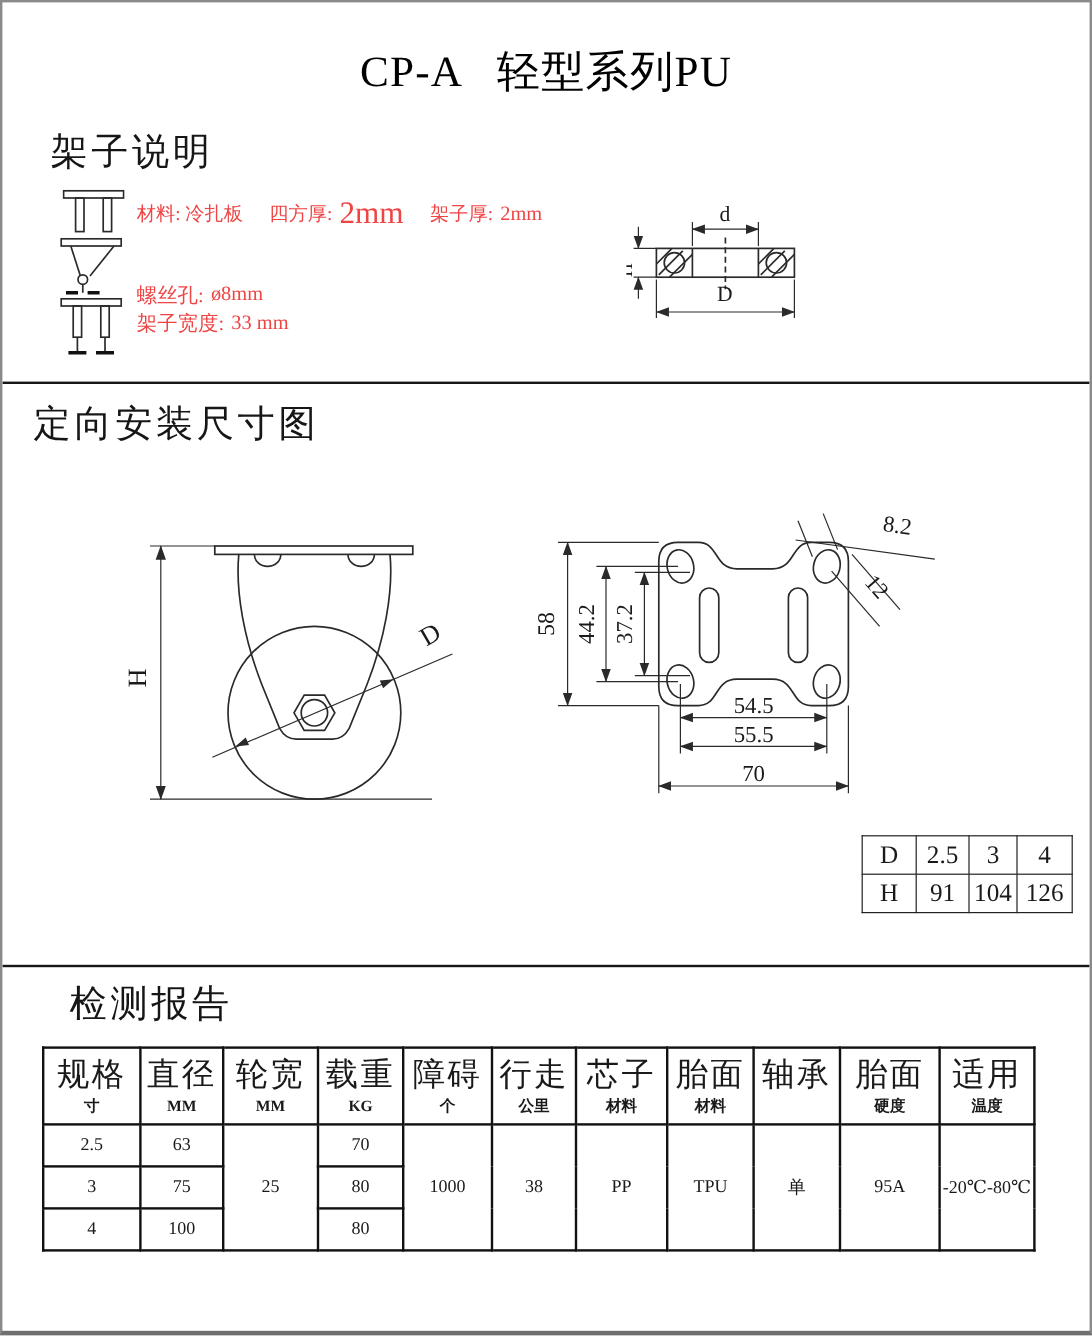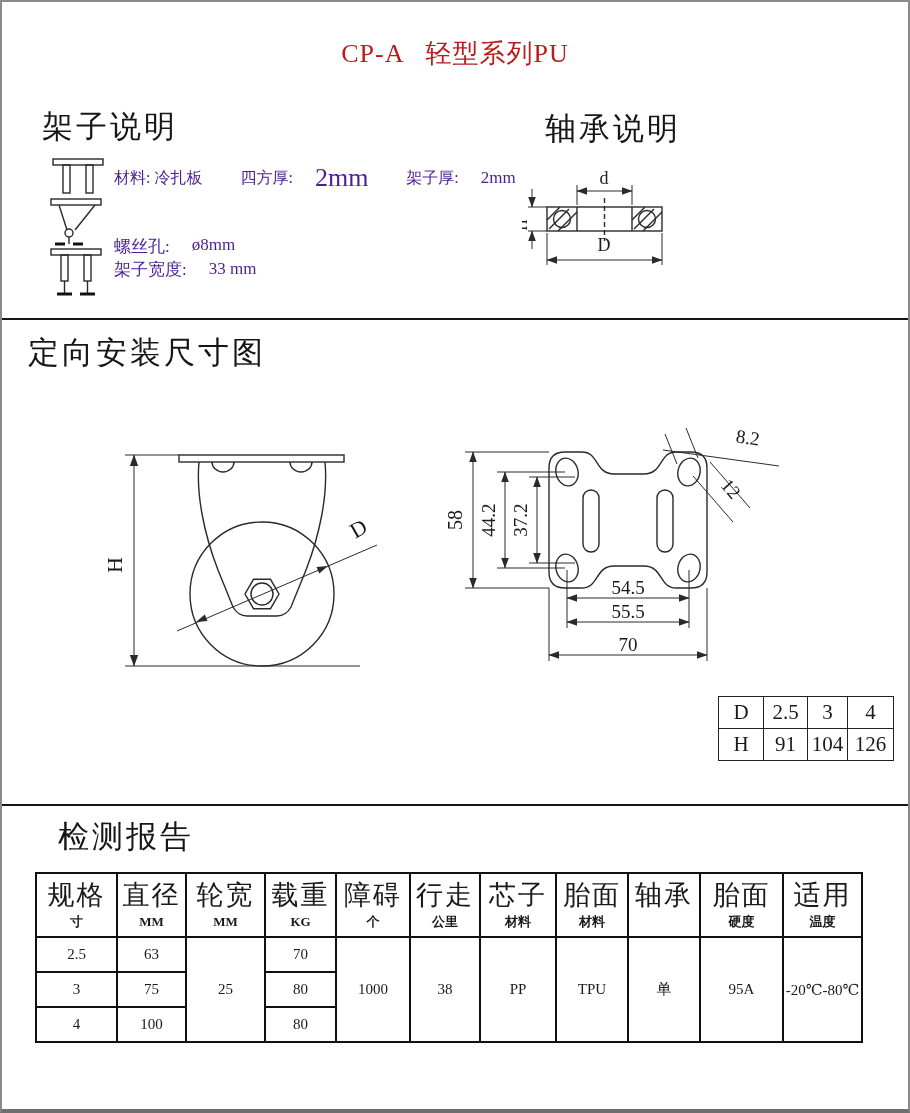--- a/index.html
+++ b/index.html
@@ -7,24 +7,24 @@
     position:relative; width:910px; height:1113px; margin:0 auto;
     background:#ffffff; box-sizing:border-box;
     border:2px solid #8a8a8a; border-bottom:4px solid #6f6f6f;
     font-family:"Liberation Serif","DejaVu Serif",serif; color:#1a1a1a;
     overflow:hidden;
   }
   .abs{position:absolute;}
   .divider{position:absolute; left:0; width:100%; height:2px; background:#161616;}
   .title{
     position:absolute; top:34px; left:0; width:100%; text-align:center;
-    font-size:26px; letter-spacing:1px; white-space:pre; color:#b91c1c;
+    font-size:36px; letter-spacing:1px; white-space:pre; color:#000000;
   }
   .heading{font-size:31px; color:#161616; letter-spacing:3px; white-space:nowrap;}
-  .spec-line{display:flex; align-items:baseline; white-space:nowrap; color:#4c1d95;gap:16px;}
+  .spec-line{display:flex; align-items:baseline; white-space:nowrap; color:#ef4444;}
   .t16{font-size:16px;} .t17{font-size:17px;} .t26{font-size:26px;} .gap22{margin-left:22px;} .gap6{margin-left:6px;}
 
   
   svg .draw line, svg .draw path, svg .draw rect, svg .draw circle,
   svg .draw ellipse, svg .draw polygon{ stroke:#2a2a2a; fill:none; stroke-width:1.4; }
   svg .dim line, svg .dim path{ stroke:#2a2a2a; fill:none; stroke-width:1; }
   svg .thick line{ stroke:#111; stroke-width:3; }
   svg text{ fill:#1a1a1a; stroke:none; font-family:"Liberation Serif","DejaVu Serif",serif; }
   svg .arrow{ fill:#2a2a2a; stroke:none; }
 
@@ -93,21 +93,20 @@
     <g class="thick">
       <line x1="7" y1="46" x2="22" y2="46"></line>
       <line x1="30" y1="46" x2="45" y2="46"></line>
     </g>
   </svg>
   <div class="abs spec-line" style="left:112px; top:254px; height:26px; align-items:center;font-family:Liberation Serif, serif;">
     <span class="t17">架子宽度:</span>
     <span class="t17 gap6">33 mm</span>
   </div>
 
-  <div class="abs heading" style="left:543px; top:106px;">轴承说明</div>
 
   <svg class="abs" style="left:520px; top:163px;" width="165" height="118" viewBox="0 0 165 118">
     <defs>
       <marker id="arC" viewBox="0 0 10 10" refX="9.5" refY="5" markerWidth="11" markerHeight="11" orient="auto-start-reverse">
         <path d="M0,1.4 L10,5 L0,8.6 Z" fill="#2a2a2a"></path>
       </marker>
     </defs>
     <g class="draw">
       <rect x="25" y="42" width="115" height="24"></rect>
       <line x1="55" y1="42" x2="55" y2="66"></line>

